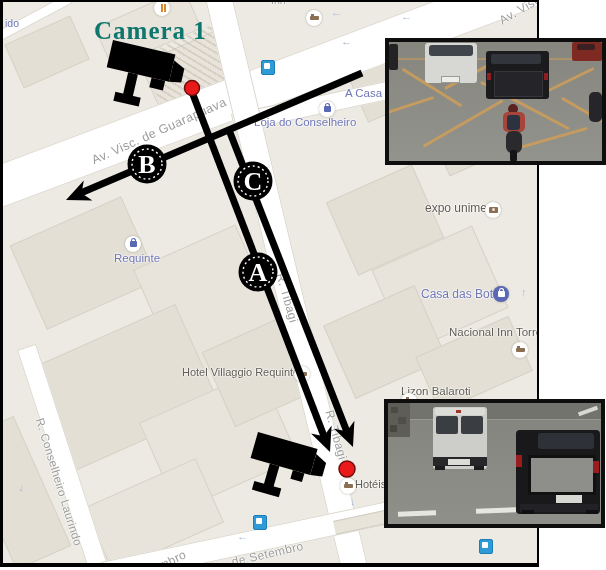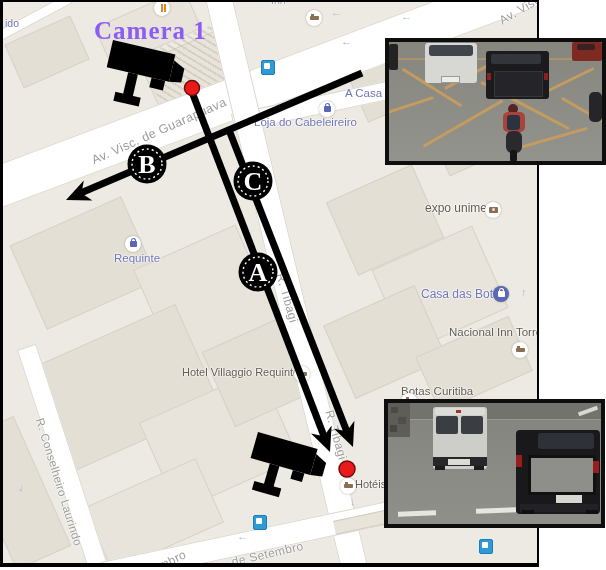--- a/index.html
+++ b/index.html
@@ -27,21 +27,21 @@
   .bag.wh:before{border-color:#fff;}
   .cam-poi{width:9px;height:6px;background:#8d6e4f;border-radius:1px;position:relative;}
   .cam-poi:before{content:"";position:absolute;left:3px;top:1px;width:3px;height:3px;background:#e8e2d8;border-radius:50%;}
   .transit{position:absolute;width:12px;height:13px;background:#2f9ad8;border:1px solid #1d7db5;border-radius:2px;}
   .transit:before{content:"";position:absolute;left:2px;top:2px;width:6px;height:6px;background:#fff;border-radius:1px;}
   .lane-arrow{position:absolute;color:#a7bedb;font-size:11px;line-height:1;}
   .hatch{position:absolute;transform:rotate(-24deg);
          background:repeating-linear-gradient(55deg,rgba(195,185,168,.45) 0 2px,rgba(0,0,0,0) 2px 6px);}
   
   .cam-label{position:absolute;font-family:"Liberation Serif",serif;font-weight:bold;font-size:25px;
-             color:#8b5cf6;letter-spacing:1px;z-index:7;white-space:nowrap;}
+             color:#0f766e;letter-spacing:1px;z-index:7;white-space:nowrap;}
   #overlay{position:absolute;left:0;top:0;z-index:6;pointer-events:none;}
   
   .photo{position:absolute;border:4px solid #0e0e0e;box-sizing:border-box;overflow:hidden;z-index:8;}
   .asphalt{position:absolute;left:0;top:0;right:0;bottom:0;background:linear-gradient(#86867f,#93938d);}
   .mark{position:absolute;height:3px;background:#cf9d58;opacity:.85;border-radius:2px;}
   .veh{position:absolute;}
 </style>
 </head>
 <body>
 
@@ -79,27 +79,27 @@
     <div class="street" style="left:75px;top:122px;width:162px;text-align:center;transform:rotate(-24deg);font-size:12.5px;">Av. Visc. de Guarapuava</div>
     <div class="street" style="left:494px;top:0px;transform:rotate(-30deg);">Av. Visc.</div>
     <div class="street" style="left:254px;top:289px;width:60px;text-align:center;transform:rotate(74deg);">R. Tibagi</div>
     <div class="street" style="left:303px;top:426px;width:60px;text-align:center;transform:rotate(74deg);">R. Tibagi</div>
     <div class="street" style="left:-14px;top:474px;width:140px;text-align:center;transform:rotate(73deg);font-size:11.5px;">R. Conselheiro Laurindo</div>
     <div class="street" style="left:155px;top:551px;transform:rotate(-26deg);">mbro</div>
     <div class="street" style="left:228px;top:545px;transform:rotate(-13deg);">de Setembro</div>
 
     <div class="poi blue" style="left:2px;top:15px;font-size:10.5px;">ido</div>
     <div class="poi blue" style="left:342px;top:85px;">A Casa do</div>
-    <div class="poi blue" style="left:251px;top:114px;">Loja do Cabeleireiro</div>
+    <div class="poi blue" style="left:251px;top:114px;">Loja do Conselheiro</div>
     <div class="poi dark" style="left:422px;top:199px;font-size:12px;">expo unimed</div>
     <div class="poi blue" style="left:111px;top:250px;">Requinte</div>
     <div class="poi blue" style="left:418px;top:285px;font-size:12px;">Casa das Botas</div>
     <div class="poi dark" style="left:446px;top:324px;">Nacional Inn Torres</div>
     <div class="poi dark" style="left:179px;top:364px;font-size:11px;">Hotel Villaggio Requinte</div>
-    <div class="poi dark" style="left:398px;top:383px;">Botas Curitiba</div>
+    <div class="poi dark" style="left:398px;top:383px;">Lizon Balaroti</div>
     <div class="poi dark" style="left:352px;top:476px;font-size:11px;">Hotéis</div>
     <div class="poi dark" style="left:268px;top:-8px;font-size:10.5px;color:#9c9c9c;">Inn</div>
 
     <div class="circle-icon" style="left:151px;top:-2px;">
         <div style="width:2px;height:8px;background:#d98a2b;box-shadow:3px 0 0 #d98a2b;"></div>
       </div>
     <div class="circle-icon" style="left:303px;top:8px;">
         <div class="bed"></div>
       </div>
     <div class="circle-icon" style="left:316px;top:99px;">

